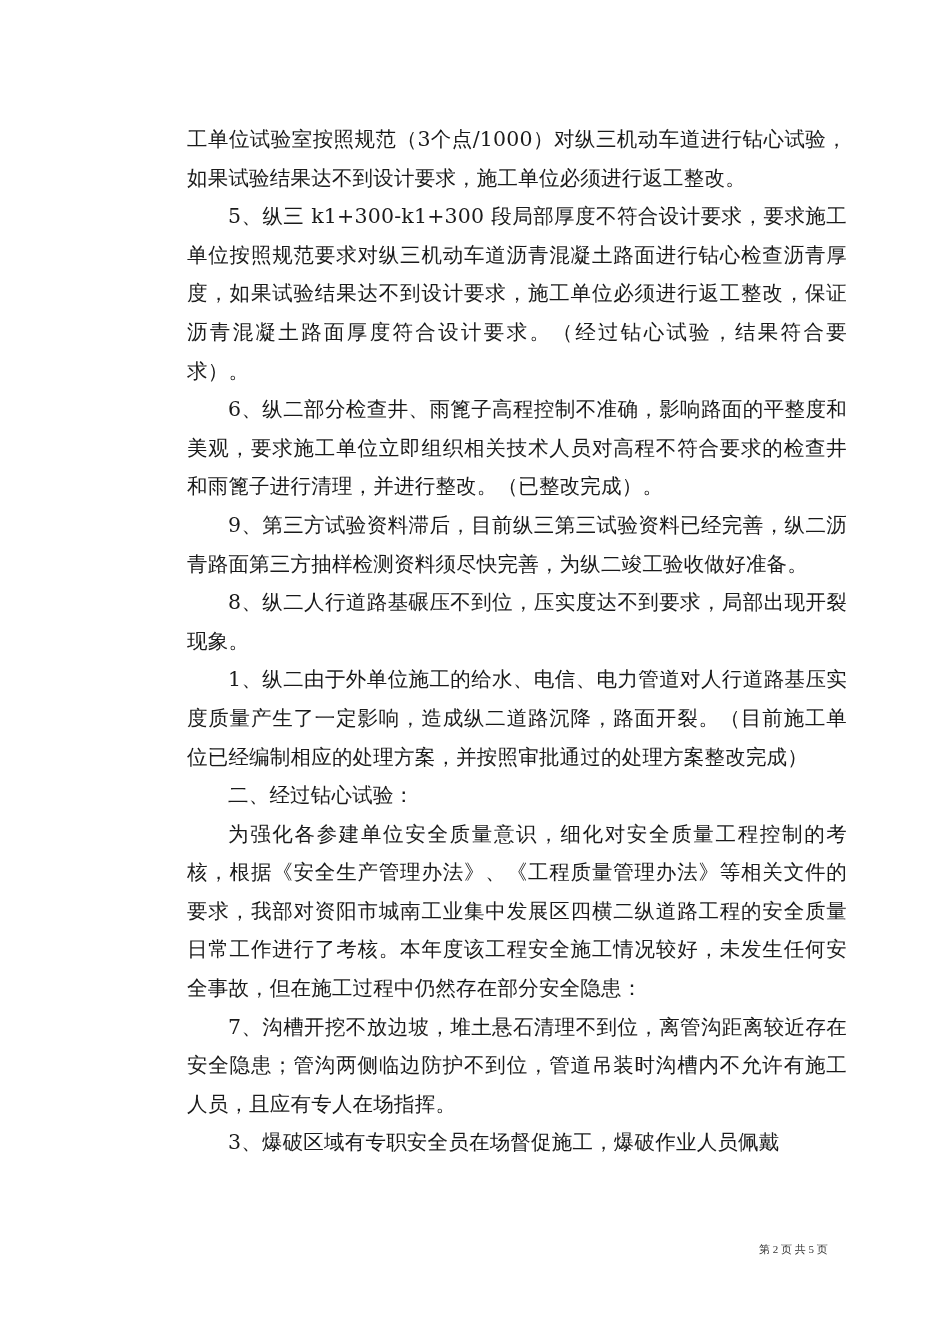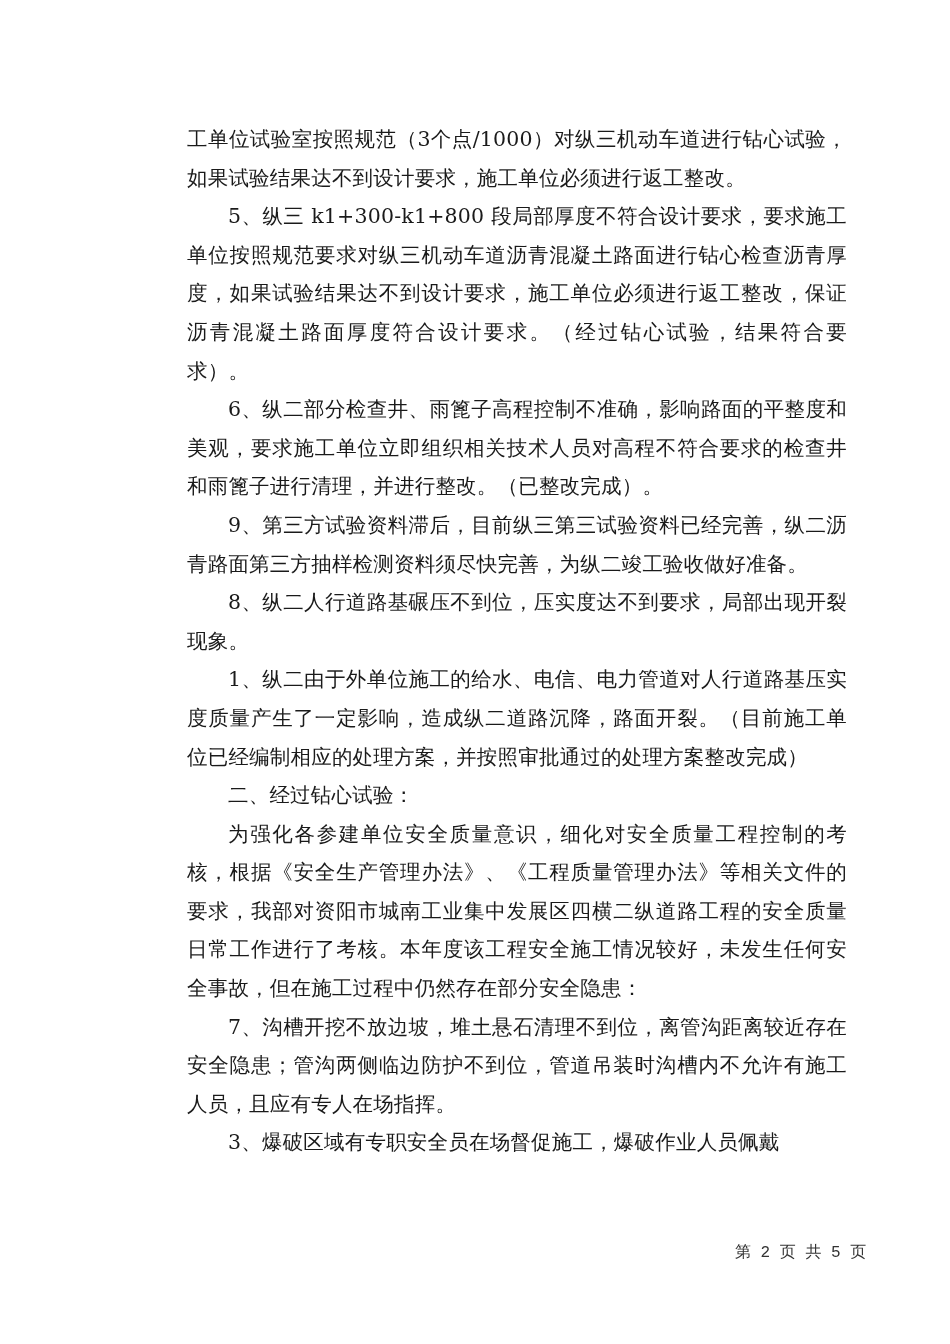--- a/index.html
+++ b/index.html
@@ -3,30 +3,30 @@
 <meta charset="utf-8">
 <style>
   html, body { margin: 0; padding: 0; background: #ffffff; }
   body { width: 950px; height: 1344px; position: relative; overflow: hidden;
          font-family: "DejaVu Serif", "Liberation Serif", serif; color: #1a1a1a; }
   .page { position: absolute; left: 0; top: 0; width: 950px; height: 1344px; background: #fff; margin-left: 41px; }
   .body-text { position: absolute; left: 146px; top: 120px; width: 660px; }
   .p { font-size: 20.5px; line-height: 38.6px; margin: 0; text-align: justify; text-align-last: left;
        letter-spacing: 0.2px; word-break: break-all; }
   .indent { text-indent: 41px; }
-  .footer { position: absolute; left: 694px; top: 1242px; font-size: 16px; color: #333;
-            font-family: Liberation Mono, monospace; }
+  .footer { position: absolute; left: 718px; top: 1242px; font-size: 11px; color: #333;
+            font-family: Liberation Serif, serif; }
 </style>
 </head>
 <body>
 
 <div class="page">
   <div class="body-text">
     <p class="p">工单位试验室按照规范（3个点/1000）对纵三机动车道进行钻心试验，如果试验结果达不到设计要求，施工单位必须进行返工整改。</p>
-    <p class="p indent">5、纵三 k1+300-k1+800 段局部厚度不符合设计要求，要求施工单位按照规范要求对纵三机动车道沥青混凝土路面进行钻心检查沥青厚度，如果试验结果达不到设计要求，施工单位必须进行返工整改，保证沥青混凝土路面厚度符合设计要求。（经过钻心试验，结果符合要求）。</p>
+    <p class="p indent">5、纵三 k1+300-k1+300 段局部厚度不符合设计要求，要求施工单位按照规范要求对纵三机动车道沥青混凝土路面进行钻心检查沥青厚度，如果试验结果达不到设计要求，施工单位必须进行返工整改，保证沥青混凝土路面厚度符合设计要求。（经过钻心试验，结果符合要求）。</p>
     <p class="p indent">6、纵二部分检查井、雨篦子高程控制不准确，影响路面的平整度和美观，要求施工单位立即组织相关技术人员对高程不符合要求的检查井和雨篦子进行清理，并进行整改。（已整改完成）。</p>
     <p class="p indent">9、第三方试验资料滞后，目前纵三第三试验资料已经完善，纵二沥青路面第三方抽样检测资料须尽快完善，为纵二竣工验收做好准备。</p>
     <p class="p indent">8、纵二人行道路基碾压不到位，压实度达不到要求，局部出现开裂现象。</p>
     <p class="p indent">1、纵二由于外单位施工的给水、电信、电力管道对人行道路基压实度质量产生了一定影响，造成纵二道路沉降，路面开裂。（目前施工单位已经编制相应的处理方案，并按照审批通过的处理方案整改完成）</p>
     <p class="p indent">二、经过钻心试验：</p>
     <p class="p indent">为强化各参建单位安全质量意识，细化对安全质量工程控制的考核，根据《安全生产管理办法》、《工程质量管理办法》等相关文件的要求，我部对资阳市城南工业集中发展区四横二纵道路工程的安全质量日常工作进行了考核。本年度该工程安全施工情况较好，未发生任何安全事故，但在施工过程中仍然存在部分安全隐患：</p>
     <p class="p indent">7、沟槽开挖不放边坡，堆土悬石清理不到位，离管沟距离较近存在安全隐患；管沟两侧临边防护不到位，管道吊装时沟槽内不允许有施工人员，且应有专人在场指挥。</p>
     <p class="p indent">3、爆破区域有专职安全员在场督促施工，爆破作业人员佩戴</p>
   </div>
   <div class="footer">第 2 页 共 5 页</div>

